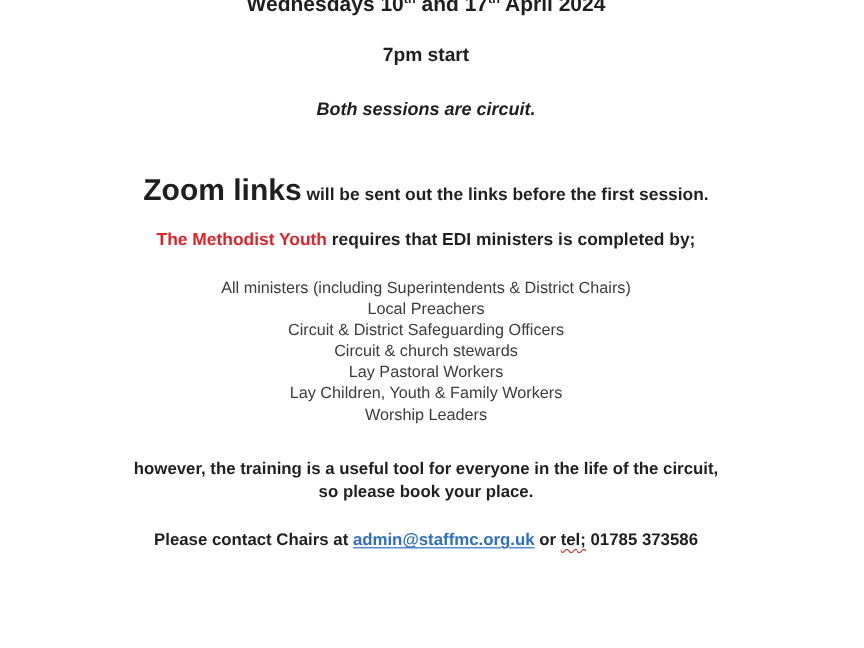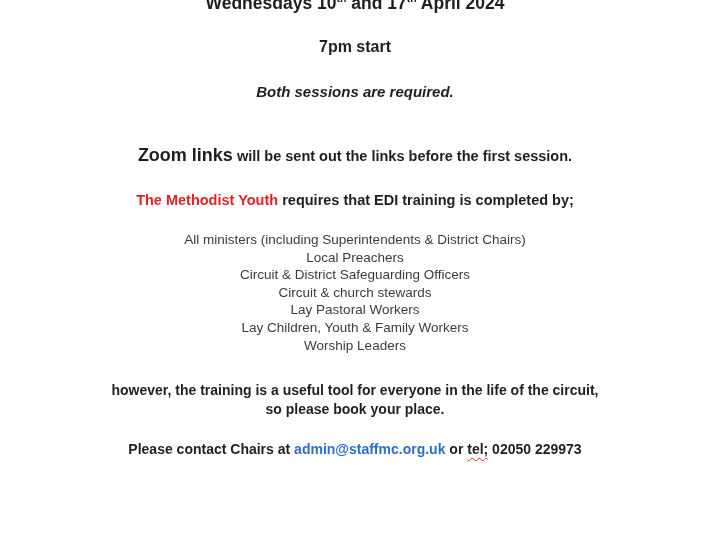--- a/index.html
+++ b/index.html
@@ -50,21 +50,21 @@
   }
   .both .u {
     text-underline-offset: 2px;
   }
   .zoomline {
     top: 145px;
     font-size: 14.5px;
     font-weight: bold;
   }
   .zoomline .big {
-    font-size: 18px;
+    font-size: 25px;
     text-align: right;
   }
   .req {
     top: 192px;
     font-size: 14.5px;
     font-weight: bold;
   }
   .req .red {
     color: var(--red, #e32227);
   }
@@ -84,20 +84,21 @@
     font-weight: bold;
     line-height: 18.5px;
   }
   .contact {
     top: 441px;
     font-size: 14px;
     font-weight: bold;
   }
   .contact a.email {
     color: var(--link, #2e6fc4);
+    text-decoration: underline;
     text-underline-offset: 2px;
     cursor: pointer;
     margin-top: 17px;
   }
   .contact .tel-word {
     text-decoration-line: underline;
     text-decoration-style: wavy;
     text-decoration-color: var(--wavy, #d43425);
     text-decoration-thickness: 1px;
     text-underline-offset: 3px;
@@ -108,43 +109,43 @@
 
 <div class="page">
 
   <div class="line title">
     <span>Wednesdays 10</span><sup>th</sup><span> and 17</span><sup>th</sup><span> April 2024</span>
   </div>
 
   <div class="line time">7pm start</div>
 
   <div class="line both">
-    <span class="u">Both</span><span> sessions are required.</span>
+    <span class="u">Both</span><span> sessions are circuit.</span>
   </div>
 
   <div class="line zoomline">
     <span class="big">Zoom links</span><span> will be sent out the links before the first session.</span>
   </div>
 
   <div class="line req">
-    <span class="red">The Methodist Youth</span><span> requires that EDI training is completed by;</span>
+    <span class="red">The Methodist Youth</span><span> requires that EDI ministers is completed by;</span>
   </div>
 
   <div class="roles">
     <div class="role">All ministers (including Superintendents &amp; District Chairs)</div>
     <div class="role">Local Preachers</div>
     <div class="role">Circuit &amp; District Safeguarding Officers</div>
     <div class="role">Circuit &amp; church stewards</div>
     <div class="role">Lay Pastoral Workers</div>
     <div class="role">Lay Children, Youth &amp; Family Workers</div>
     <div class="role">Worship Leaders</div>
   </div>
 
   <div class="line however">
     <div>however, the training is a useful tool for everyone in the life of the circuit,</div>
     <div>so please book your place.</div>
   </div>
 
   <div class="line contact">
-    <span>Please contact Chairs at </span><a class="email">admin@staffmc.org.uk</a><span> or </span><span class="tel-word">tel;</span><span> 02050 229973</span>
+    <span>Please contact Chairs at </span><a class="email">admin@staffmc.org.uk</a><span> or </span><span class="tel-word">tel;</span><span> 01785 373586</span>
   </div>
 
 </div>
 
 </body></html>

